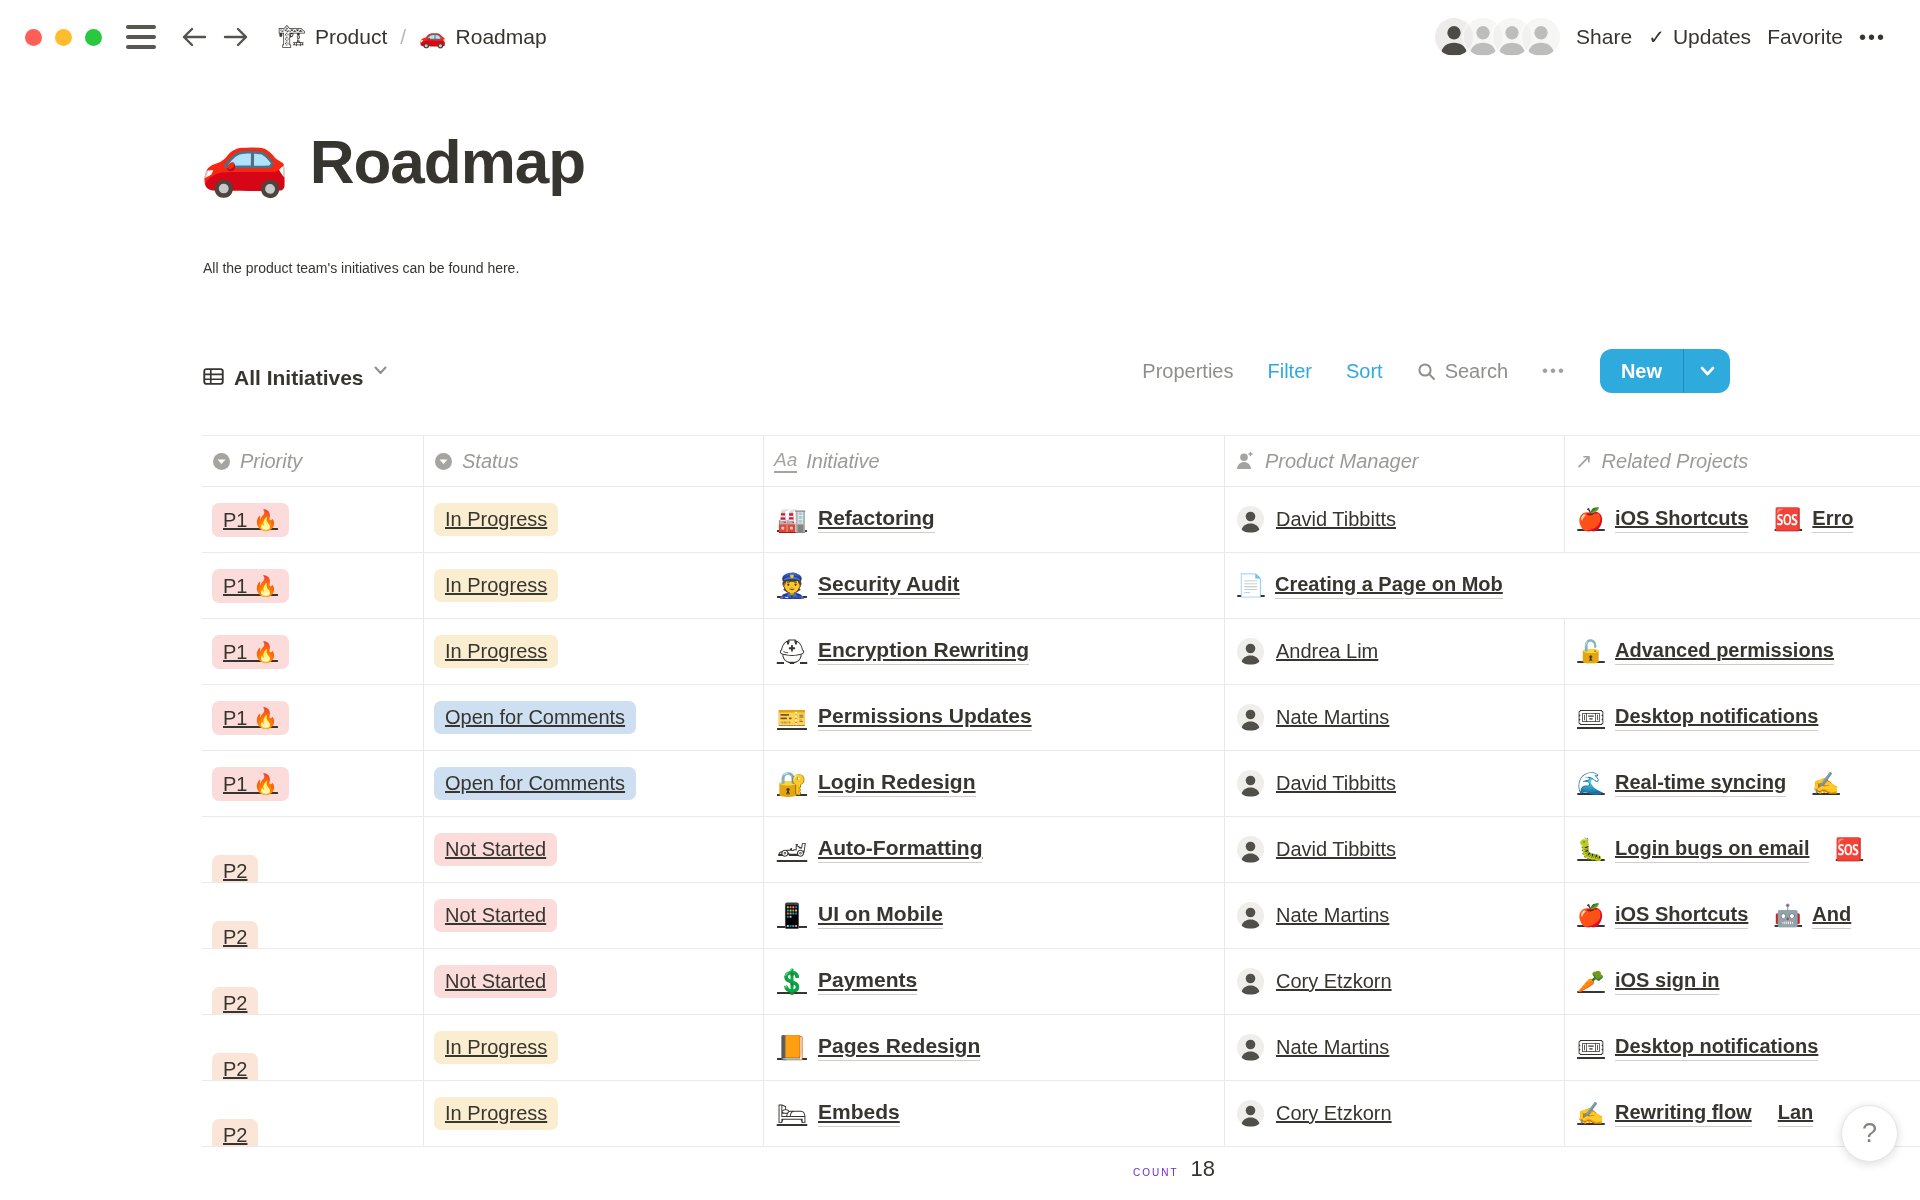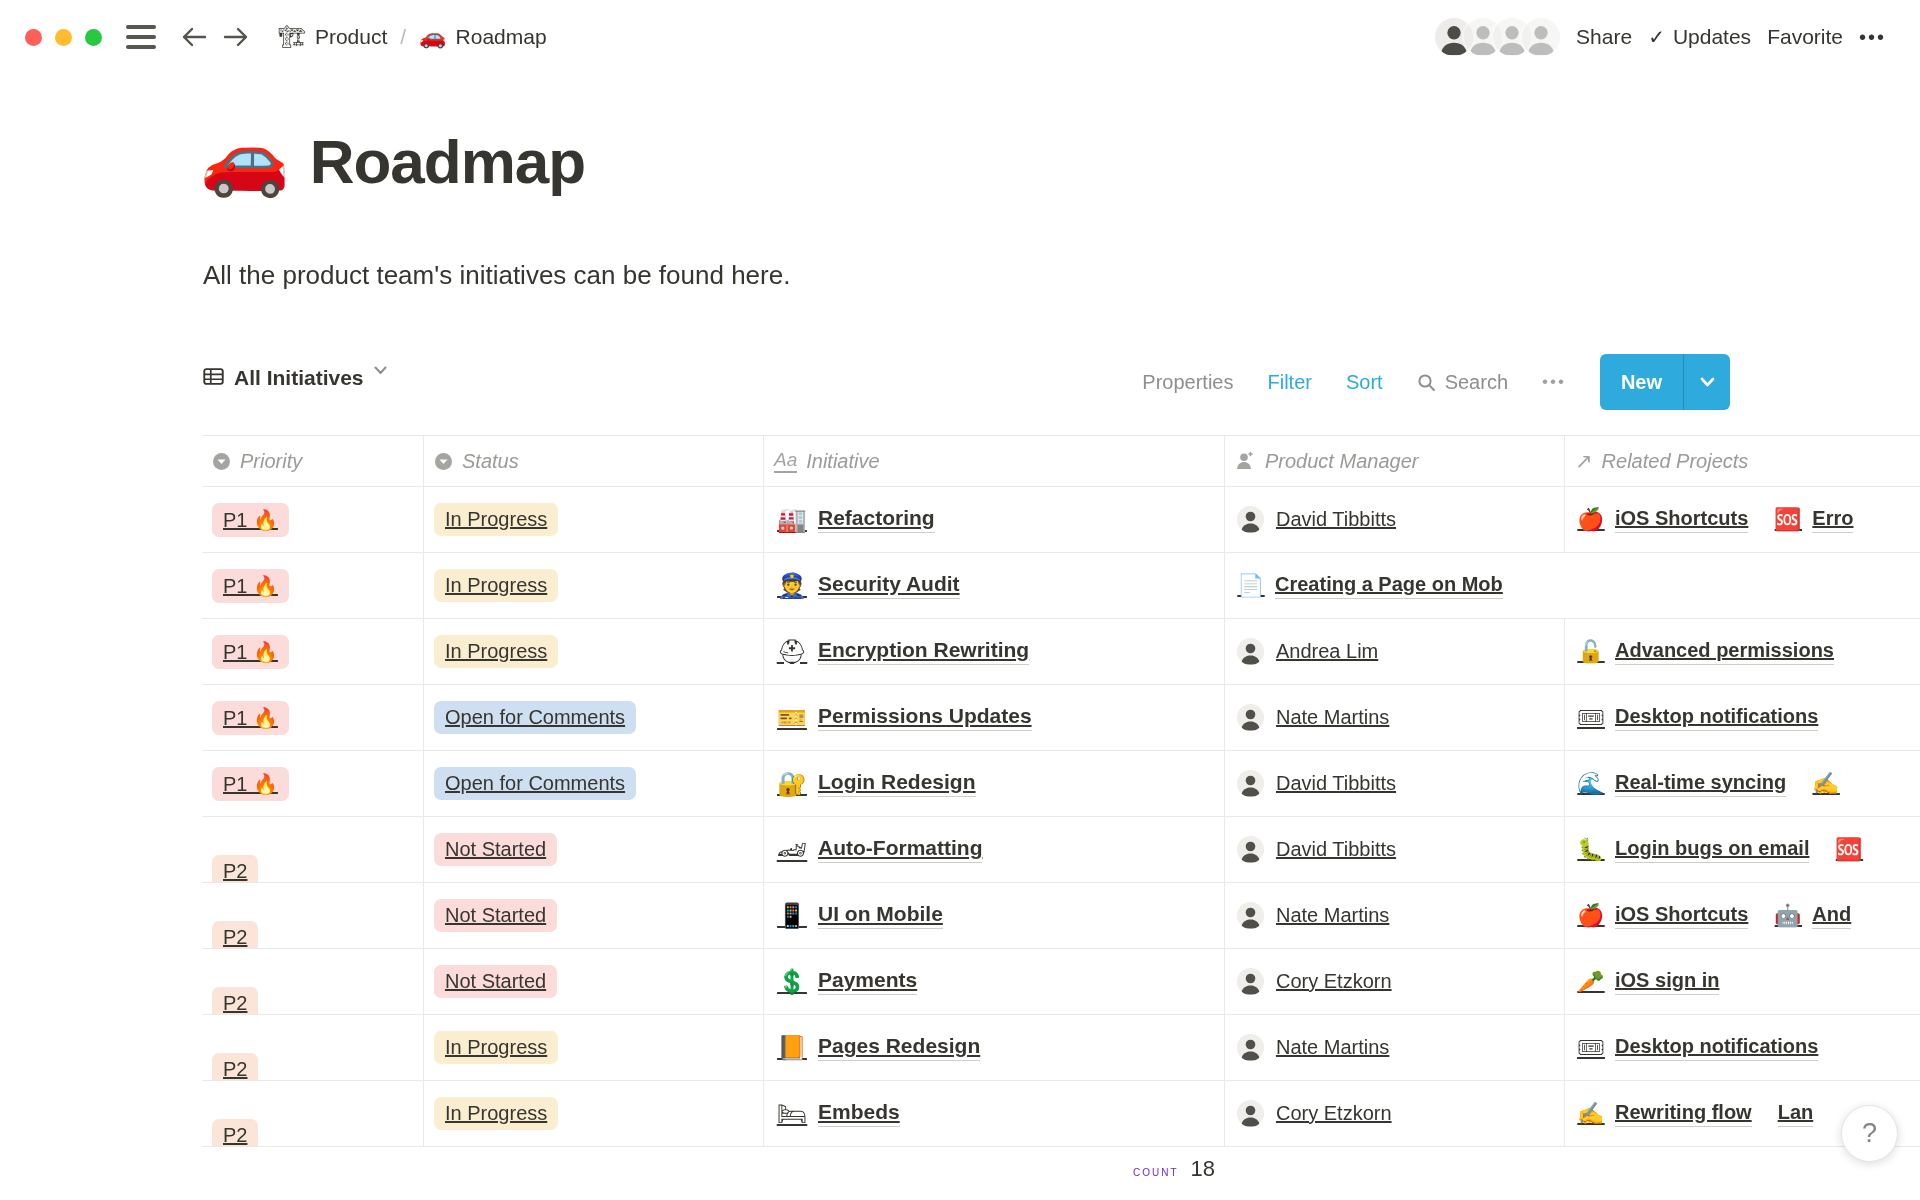--- a/index.html
+++ b/index.html
@@ -26,32 +26,32 @@
   .avatar + .avatar{margin-left:-9px;}
   .avatar.faded{opacity:.45;}
   .top-action{font-size:21px;color:#37352F;display:flex;align-items:center;gap:8px;cursor:pointer;}
   .check-glyph{font-size:20px;color:#37352F;}
   .dots{font-size:20px;letter-spacing:2px;color:#37352F;cursor:pointer;}
 
   
   .page-title-row{position:absolute;left:200px;top:122px;display:flex;align-items:flex-end;gap:20px;}
   .page-emoji{font-size:72px;line-height:1;}
   .page-title{font-size:62px;font-weight:bold;letter-spacing:-1px;line-height:1.05;}
-  .page-desc{position:absolute;left:203px;top:260px;font-size:26px;color:#37352F;}
+  .page-desc{position:absolute;left:203px;top:260px;font-size:14px;color:#37352F;}
 
   
   .view-left{position:absolute;left:203px;top:366px;display:flex;gap:10px;cursor:pointer;}
   .view-name{font-size:21px;font-weight:bold;}
-  .view-controls{position:absolute;right:190px;top:359px;height:46px;display:flex;align-items:center;
+  .view-controls{position:absolute;right:190px;top:348px;height:46px;display:flex;align-items:center;
     gap:34px;font-size:20px;}
   .ctl-gray{color:#8F8E8A;cursor:pointer;}
   .ctl-blue{color:#2EAADC;cursor:pointer;}
   .search-ctl{display:flex;align-items:center;gap:9px;color:#8F8E8A;cursor:pointer;}
   .more-gray{color:#A2A19D;font-size:17px;letter-spacing:2px;cursor:pointer;}
-  .new-btn{display:flex;align-items:stretch;height:56px;background:#2EAADC;border-radius:6px;
+  .new-btn{display:flex;align-items:stretch;height:44px;background:#2EAADC;border-radius:12px;
     overflow:hidden;border:none;padding:0;cursor:pointer;}
   .new-main{color:#fff;font-size:20px;font-weight:bold;padding:0 21px;display:flex;align-items:center;
     font-family:"Liberation Sans",sans-serif;}
   .new-divider{width:1px;background:rgba(0,0,0,.18);}
   .new-caret{width:46px;display:flex;align-items:center;justify-content:center;}
 
   
   .db-table{position:absolute;left:202px;top:435px;width:1718px;overflow:hidden;}
   .thead,.tr{display:grid;grid-template-columns:222px 340px 461px 340px 1fr;}
   .thead{height:52px;border-top:1px solid #E9E9E7;border-bottom:1px solid #E9E9E7;box-sizing:border-box;font-style:italic;}

